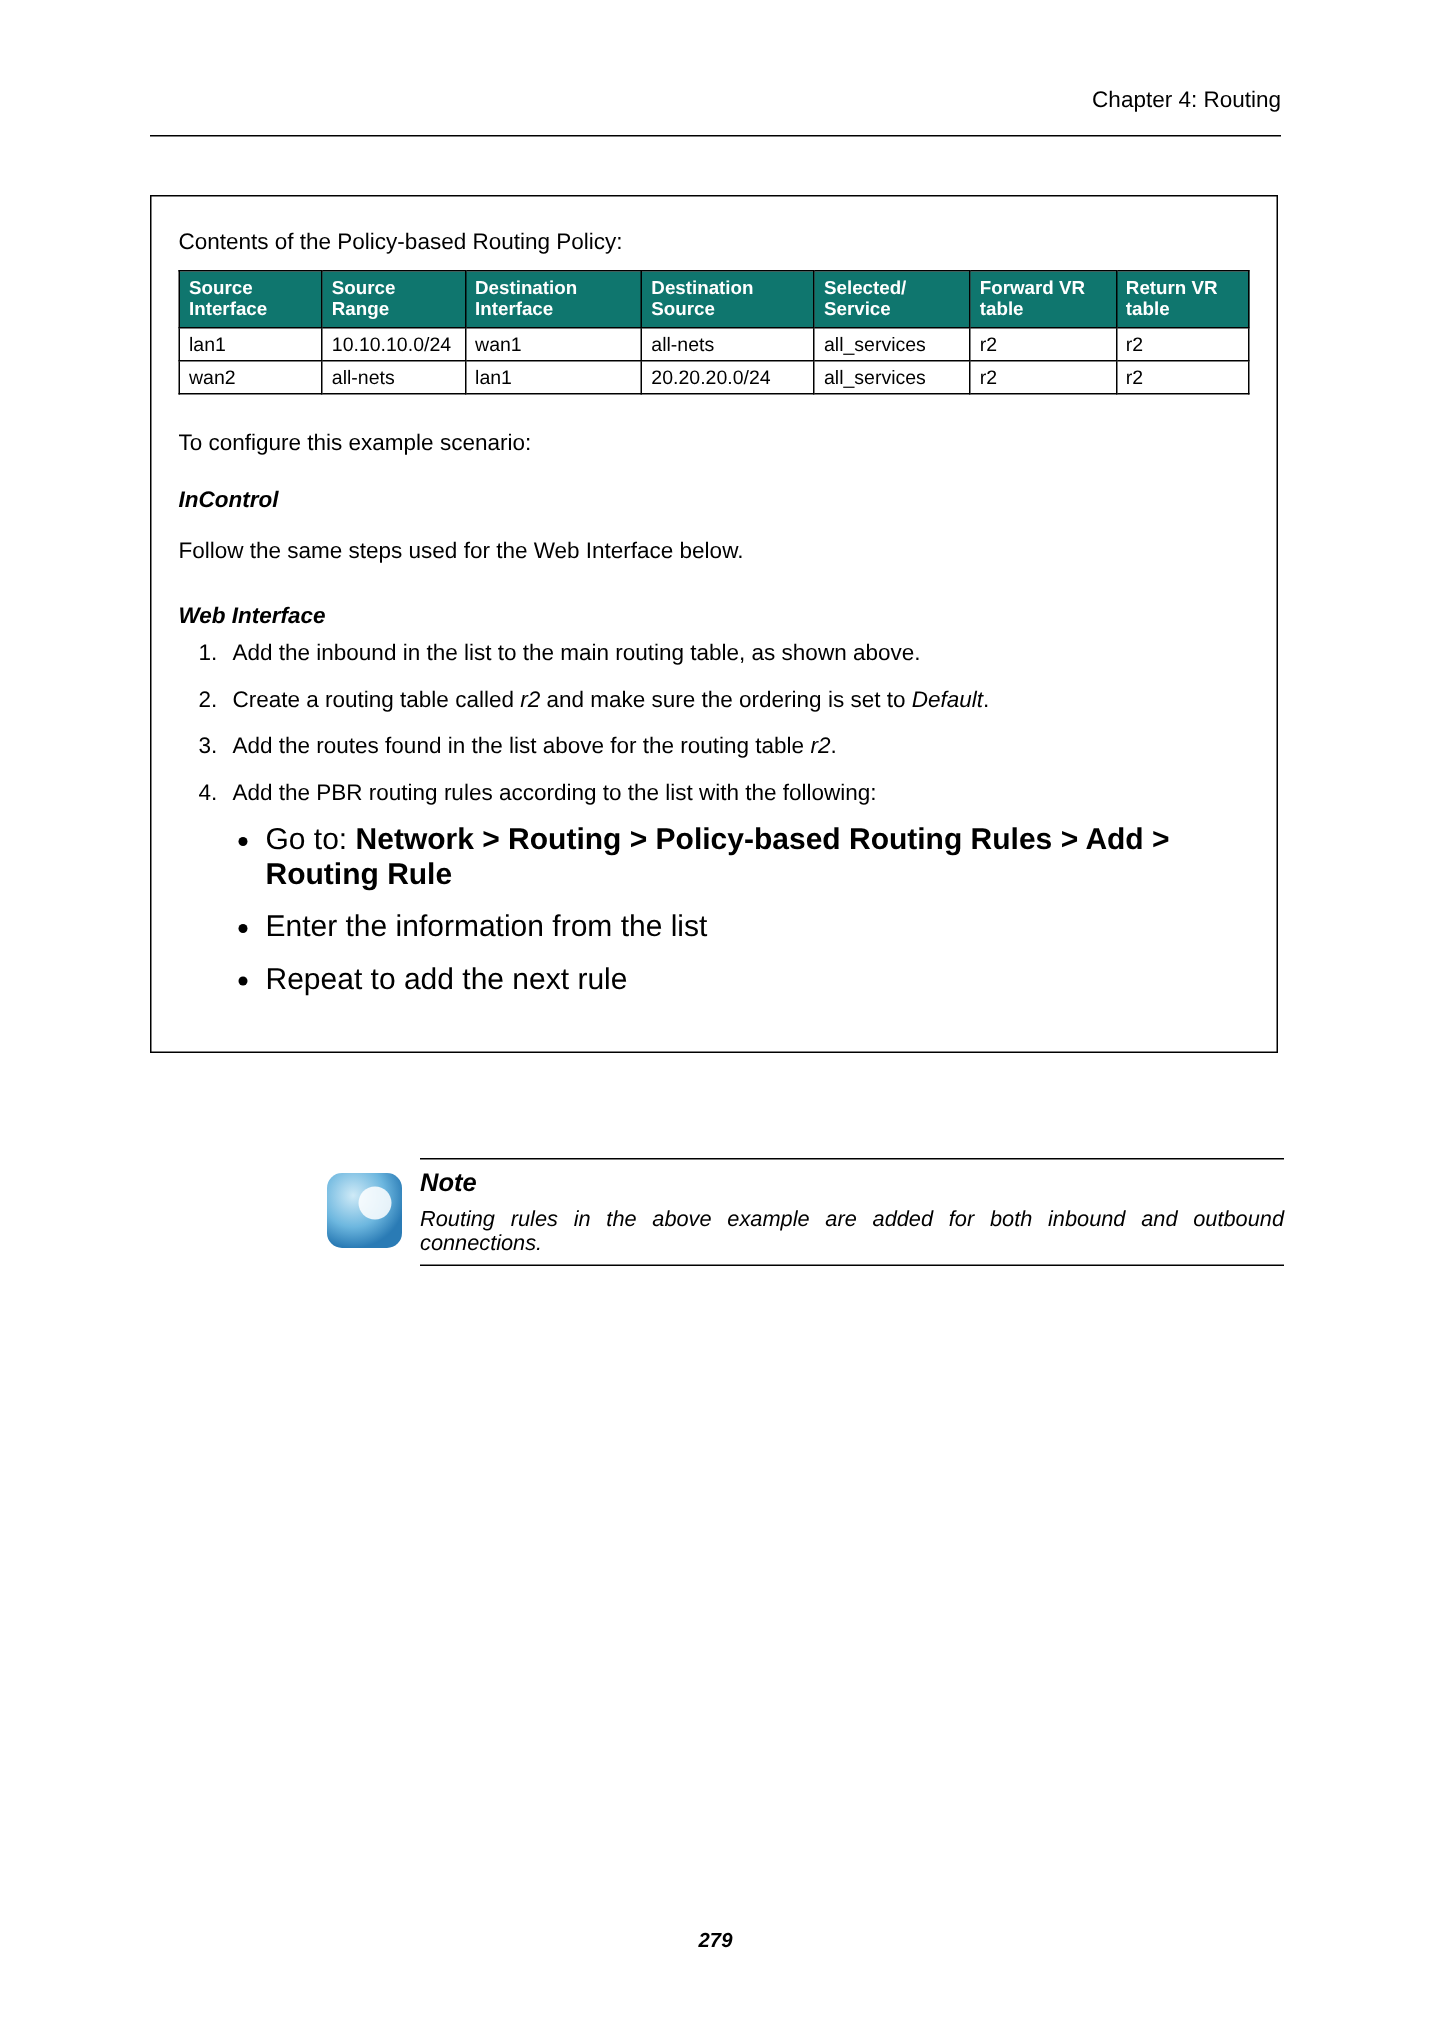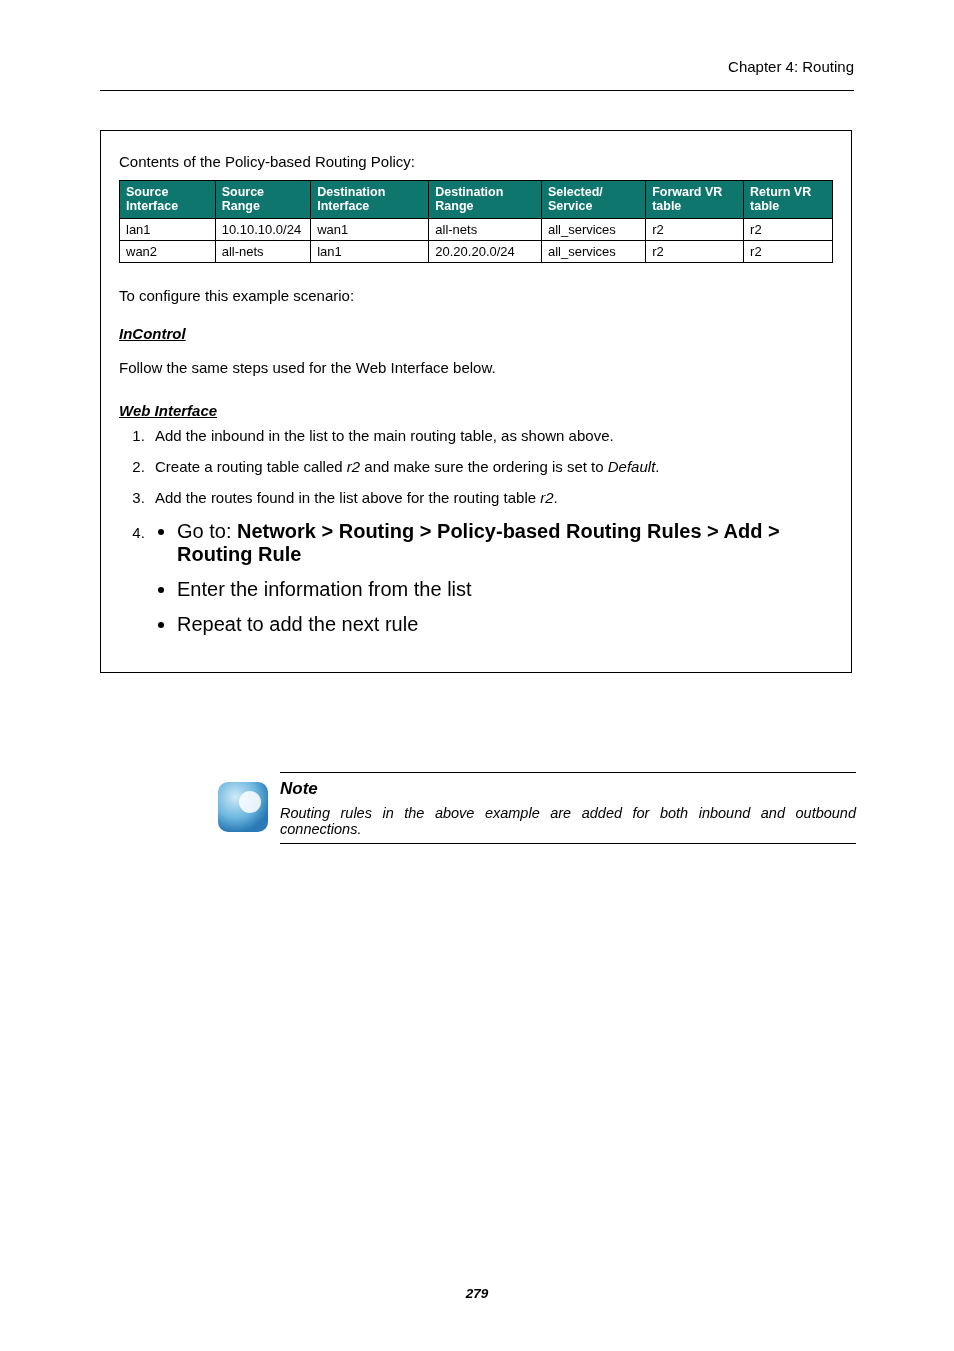--- a/index.html
+++ b/index.html
@@ -63,21 +63,20 @@
     padding: 3px 6px;
     font-size: 13px;
   }
   .prose { font-size: 15px; line-height: 1.45; }
   .sect-label {
     font-style: italic;
     font-weight: 700;
     font-size: 15px;
     margin-top: 18px;
     margin-bottom: 6px;
-    text-decoration: underline;
   }
   ol.steps {
     margin: 8px 0 0 0;
     padding-left: 30px;
     font-size: 15px;
   }
   ol.steps > li {
     margin-bottom: 14px;
     padding-left: 6px;
   }
@@ -144,21 +143,21 @@
 
   <div class="box">
     <p class="box-intro">Contents of the Policy-based Routing Policy:</p>
 
     <table class="policy">
       <thead>
         <tr>
           <th>Source Interface</th>
           <th>Source Range</th>
           <th>Destination Interface</th>
-          <th>Destination Range</th>
+          <th>Destination Source</th>
           <th>Selected/ Service</th>
           <th>Forward VR table</th>
           <th>Return VR table</th>
         </tr>
       </thead>
       <tbody>
         <tr>
           <td>lan1</td>
           <td>10.10.10.0/24</td>
           <td>wan1</td>
@@ -188,20 +187,21 @@
 
     <ol class="steps">
       <li>Add the inbound in the list to the main routing table, as shown above.</li>
       <li>
         <span>Create a routing table called </span><span class="ital">r2</span><span> and make sure the ordering is set to </span><span class="ital">Default</span><span>.</span>
       </li>
       <li>
         <span>Add the routes found in the list above for the routing table </span><span class="ital">r2</span><span>.</span>
       </li>
       <li>
+        <span>Add the PBR routing rules according to the list with the following:</span>
         <ul class="sub">
           <li>
             <span>Go to: </span><span class="bold">Network &gt; Routing &gt; Policy-based Routing Rules &gt; Add &gt; Routing Rule</span>
           </li>
           <li>Enter the information from the list</li>
           <li>Repeat to add the next rule</li>
         </ul>
       </li>
     </ol>
   </div>

